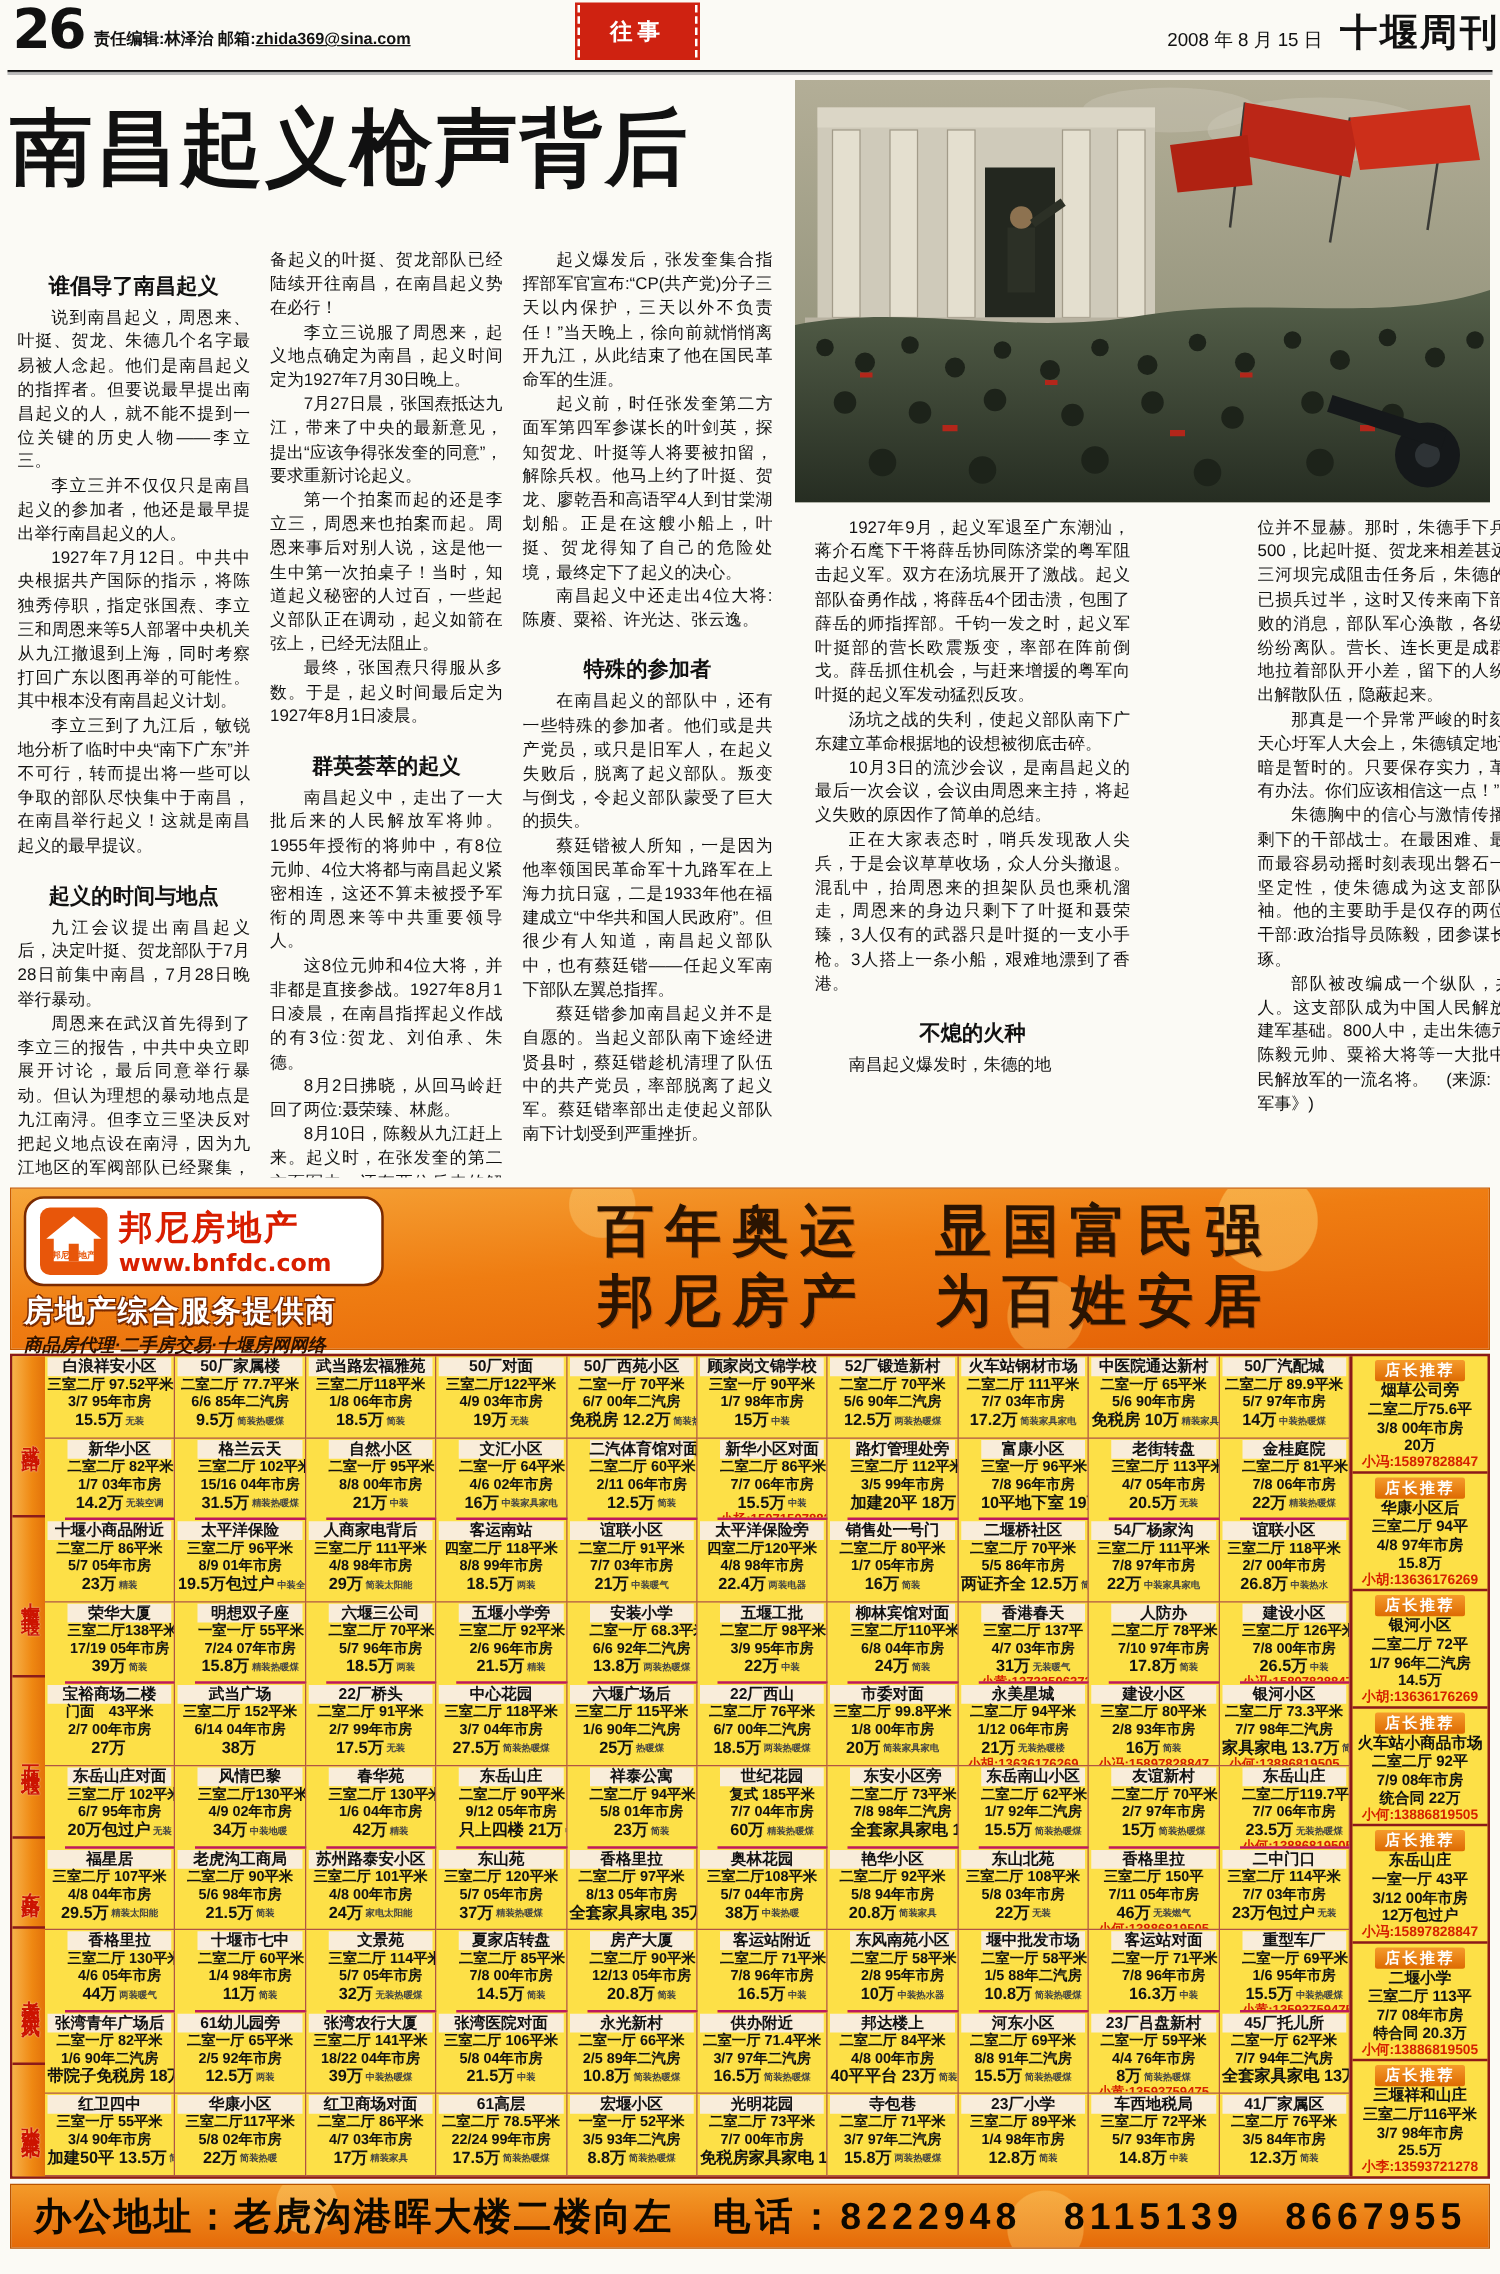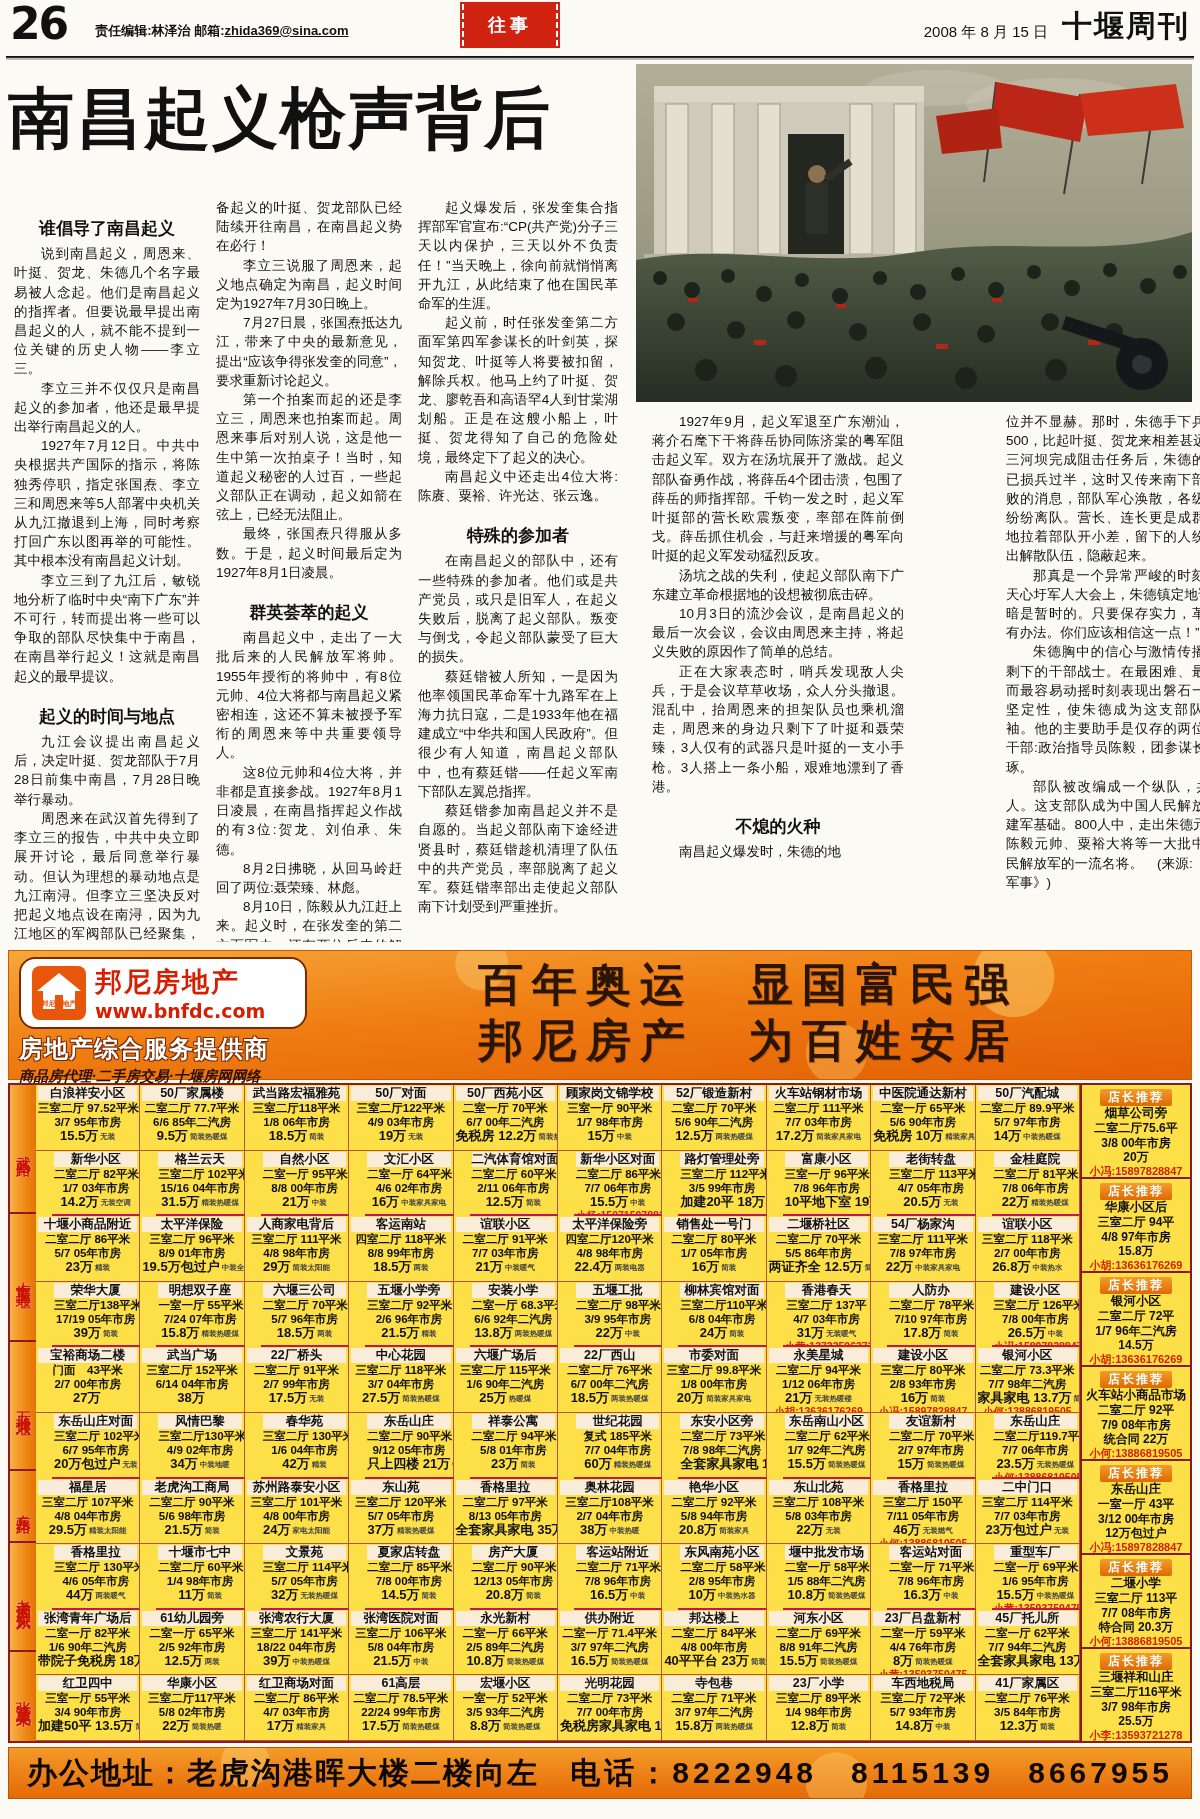--- a/index.html
+++ b/index.html
@@ -1,27 +1,27 @@
 <!DOCTYPE html>
 <html><head>
 <meta charset="utf-8">
 <style>
   * { margin:0; padding:0; box-sizing:border-box; }
   html,body { width:1200px; height:1819px; background:#fbfaf5; font-family:"Liberation Sans", sans-serif; color:#111; overflow:hidden; }
 
   
   .hdr { position:relative; height:56px; padding:6px 12px 0 12px; }
-  .hdr-left { position:absolute; left:10px; top:2px; display:flex; align-items:flex-end; gap:28px; }
+  .hdr-left { position:absolute; left:10px; top:2px; display:flex; align-items:flex-end; gap:8px; }
   .pageno { font-size:44px; font-weight:bold; line-height:1; letter-spacing:-2px; font-family:"DejaVu Sans", sans-serif; }
   .editorline { font-size:13px; font-weight:bold; padding-bottom:6px; }
   .editorline a { color:#111; }
   .sec-box { position:absolute; left:462px; top:4px; width:96px; height:42px; background:#cf2211; color:#fff;
              display:flex; align-items:center; justify-content:center; font-size:18px; font-weight:bold; letter-spacing:4px;
              border-left:2px dashed #fff; border-right:2px dashed #fff; box-shadow:0 0 0 2px #cf2211; }
-  .hdr-right { position:absolute; right:10px; top:6px; display:flex; align-items:flex-end; gap:14px; }
+  .hdr-right { position:absolute; right:0; top:6px; display:flex; align-items:flex-end; gap:14px; }
   .dateline { font-size:15px; padding-bottom:5px; }
   .masthead { font-size:30px; font-weight:bold; font-family:"Liberation Serif", serif; letter-spacing:2px; }
   .hdr-rule { height:4px; background:linear-gradient(#000,#444); margin:0 6px; border-bottom:2px solid #bbb; }
 
   
   .article { position:relative; height:888px; }
   .headline { position:absolute; left:8px; top:14px; width:624px; font-family:"Liberation Serif", serif;
               font-weight:bold; font-size:66px; letter-spacing:2px; white-space:nowrap; }
   .painting { position:absolute; left:636px; top:4px; width:556px; height:338px; }
   .acol { position:absolute; font-size:13.5px; line-height:19.2px; text-align:justify; overflow:hidden; }
@@ -678,21 +678,21 @@
       </div>
       <div class="cell">
         <div class="c-name">香格里拉</div>
         <div class="c-spec">二室二厅 97平米</div>
         <div class="c-floor">8/13 05年市房</div>
         <div class="c-priceline"><span>全套家具家电 35万包过户</span></div>
       </div>
       <div class="cell">
         <div class="c-name">奥林花园</div>
         <div class="c-spec">三室二厅108平米</div>
-        <div class="c-floor">2/7 04年市房</div>
+        <div class="c-floor">5/7 04年市房</div>
         <div class="c-priceline"><span>38万</span><span class="c-tag">中装热暖</span></div>
       </div>
       <div class="cell">
         <div class="c-name">艳华小区</div>
         <div class="c-spec">二室二厅 92平米</div>
         <div class="c-floor">5/8 94年市房</div>
         <div class="c-priceline"><span>20.8万</span><span class="c-tag">简装家具</span></div>
       </div>
       <div class="cell">
         <div class="c-name">东山北苑</div>

